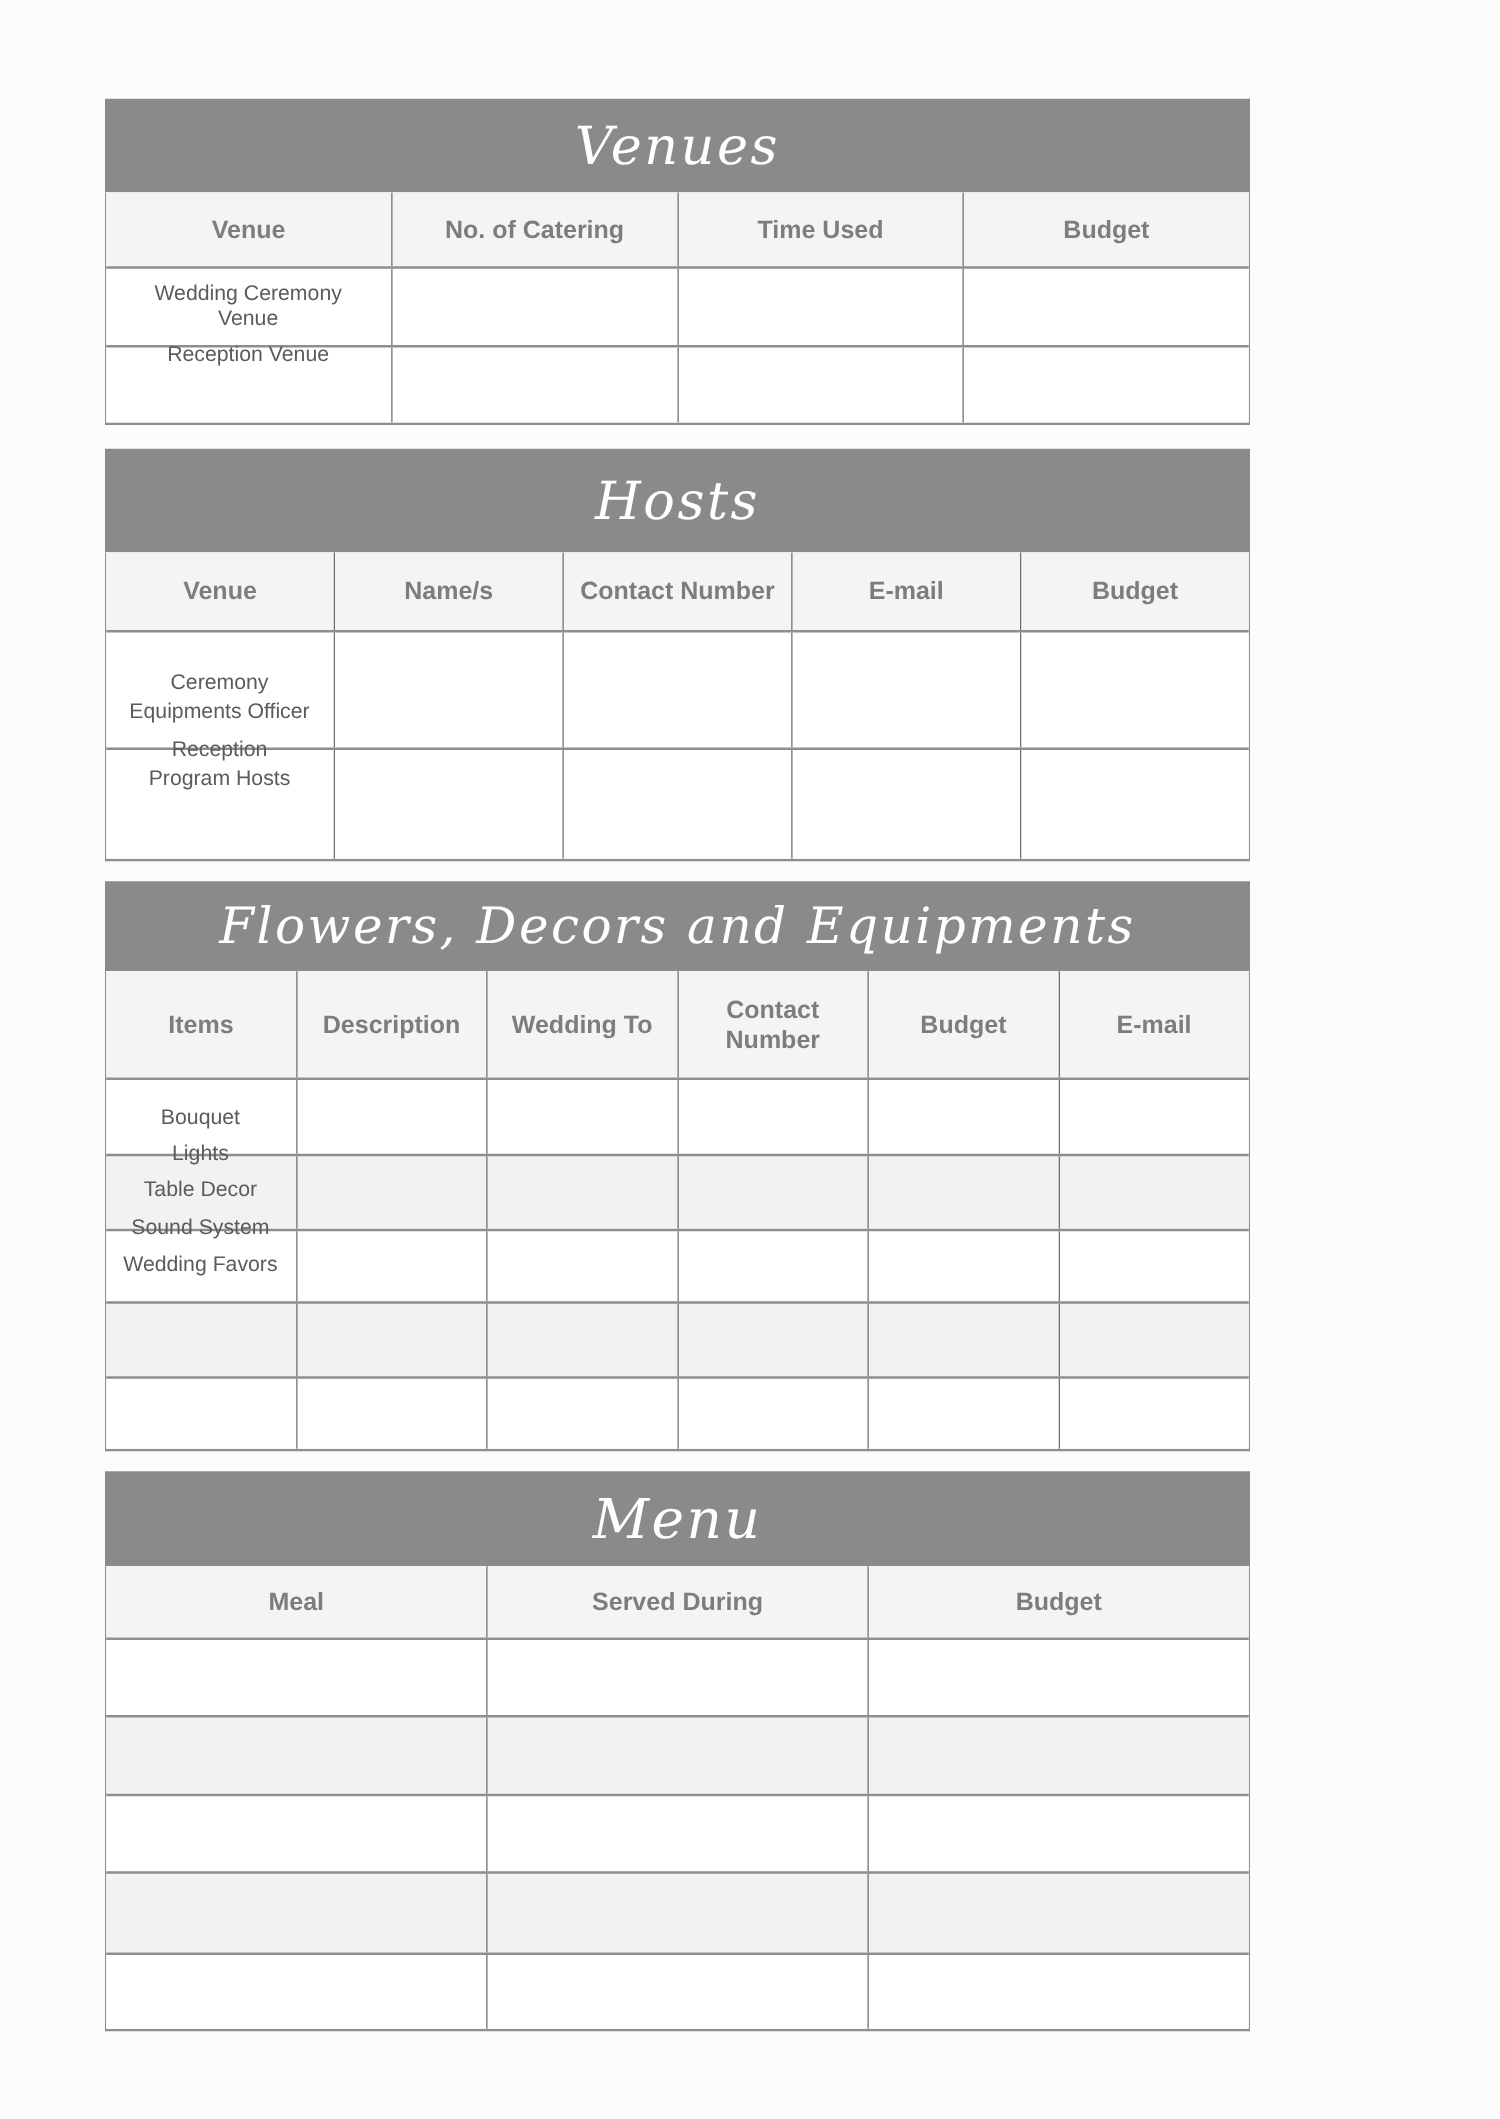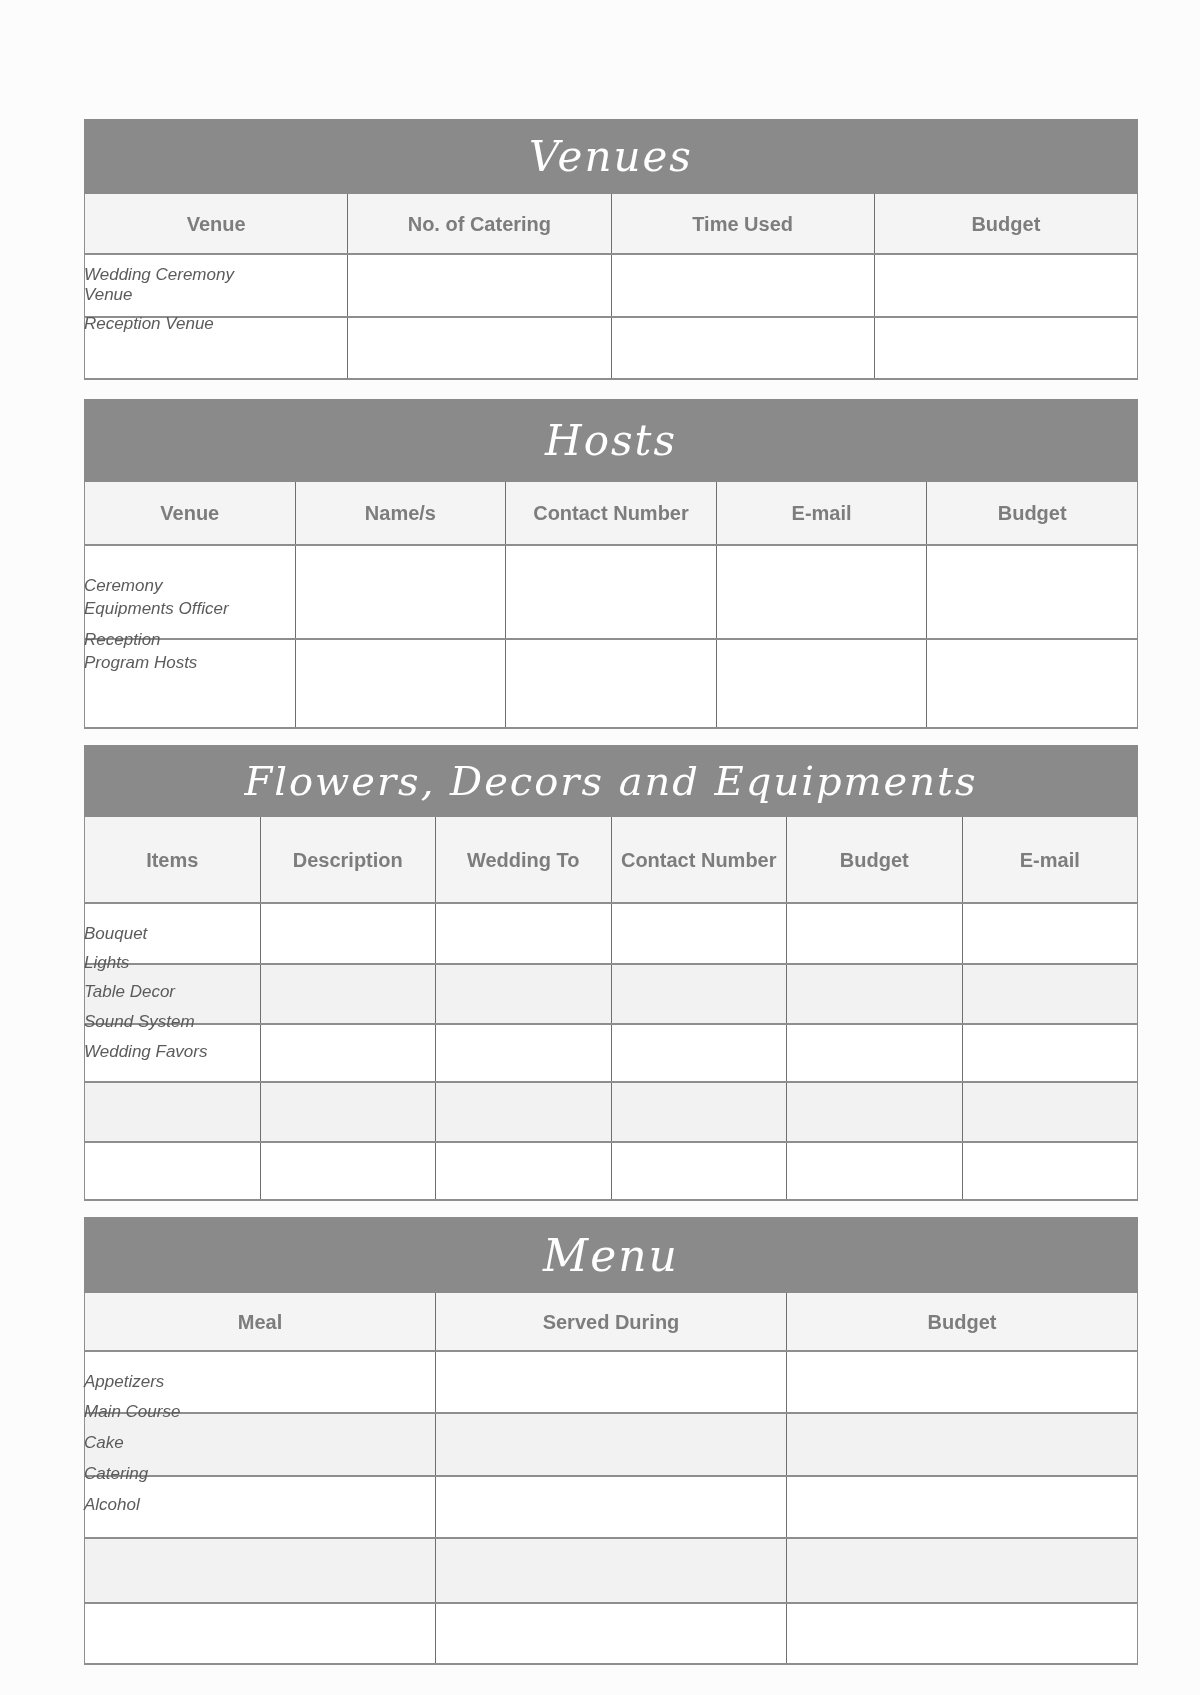--- a/index.html
+++ b/index.html
@@ -18,22 +18,21 @@
   .sheet{
     position:relative;
     width:1200px;height:1695px;
     background:var(--page-bg);
     font-family:"Liberation Sans","DejaVu Sans",sans-serif;
     overflow:hidden;
   }
   .table{
     position:absolute;
     left:84px;
-    width:1054px;
-    margin-top:40px;
+    width:916px;
   }
   .banner{
     width:100%;
     background:var(--banner);
     display:flex;align-items:center;justify-content:center;
   }
   .script-title{
     font-family:"DejaVu Serif",serif;
     font-style:italic;
     color:var(--banner-text);
@@ -74,26 +73,25 @@
   }
   .td:first-child{border-left:none;}
   .labels{
     position:absolute;
     top:0;left:0;height:100%;
   }
   .labels span{
     position:absolute;
     left:0;right:0;
     display:block;
-    text-align:left;
+    text-align:center;
     font-size:17px;
     line-height:20px;
     color:var(--label-text);
     white-space:nowrap;
-    font-style:italic;
   }
   .fs42{font-size:42px;}
   .fs40{font-size:40px;}
   .fs44{font-size:44px;text-align:center;}
 </style>
 </head>
 <body>
 
 <div class="sheet">
 
@@ -255,22 +253,15 @@
         <div class="td"></div>
         <div class="td"></div>
         <div class="td"></div>
       </div>
       <div class="tr" style="height:61px">
         <div class="td"></div>
         <div class="td"></div>
         <div class="td"></div>
       </div>
     </div>
-    <div class="labels" style="width:33.333%">
-      <span style="top:155px">Appetizers</span>
-      <span style="top:185px">Main Course</span>
-      <span style="top:216px">Cake</span>
-      <span style="top:247px">Catering</span>
-      <span style="top:278px">Alcohol</span>
-    </div>
   </section>
 
 </div>
 
 </body></html>

